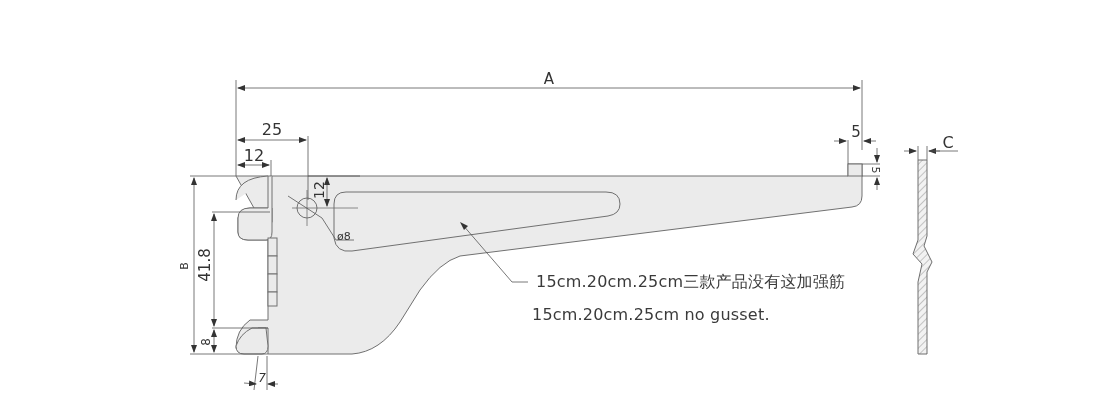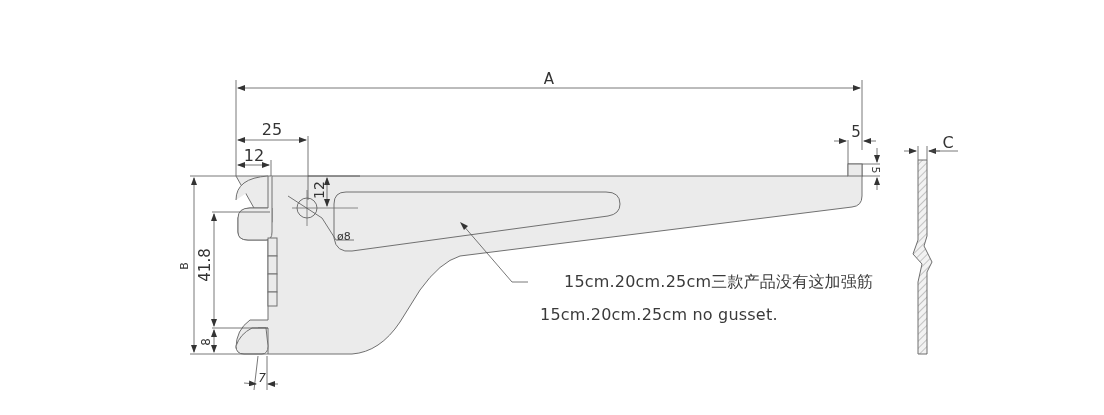--- a/index.html
+++ b/index.html
@@ -146,14 +146,14 @@
     <text class="dim-text" x="856" y="137" font-size="15" text-anchor="middle">5</text>
     <text class="dim-text" x="0" y="0" font-size="11" text-anchor="middle" transform="translate(872,170) rotate(90)">5</text>
     <text class="dim-text" x="948" y="148" font-size="16" text-anchor="middle">C</text>
   </g>
 
   <g>
     <path d="M 918 160 L 927 160 L 927 236 L 924 246 L 932 262 L 927 272 L 927 354 L 918 354 L 918 282 L 922 264 L 913 254 L 918 240 Z" fill="url(#hatch)" stroke="#6e6e6e" stroke-width="1"></path>
   </g>
 </svg>
 
-<div class="note" style="left:564px; top:272px;">15cm.20cm.25cm三款产品没有这加强筋</div>
-<div class="note" style="left:532px; top:305px;margin-left:8px;">15cm.20cm.25cm no gusset.</div>
+<div class="note" style="left:536px; top:272px;">15cm.20cm.25cm三款产品没有这加强筋</div>
+<div class="note" style="left:532px; top:305px;">15cm.20cm.25cm no gusset.</div>
 
 </body></html>

